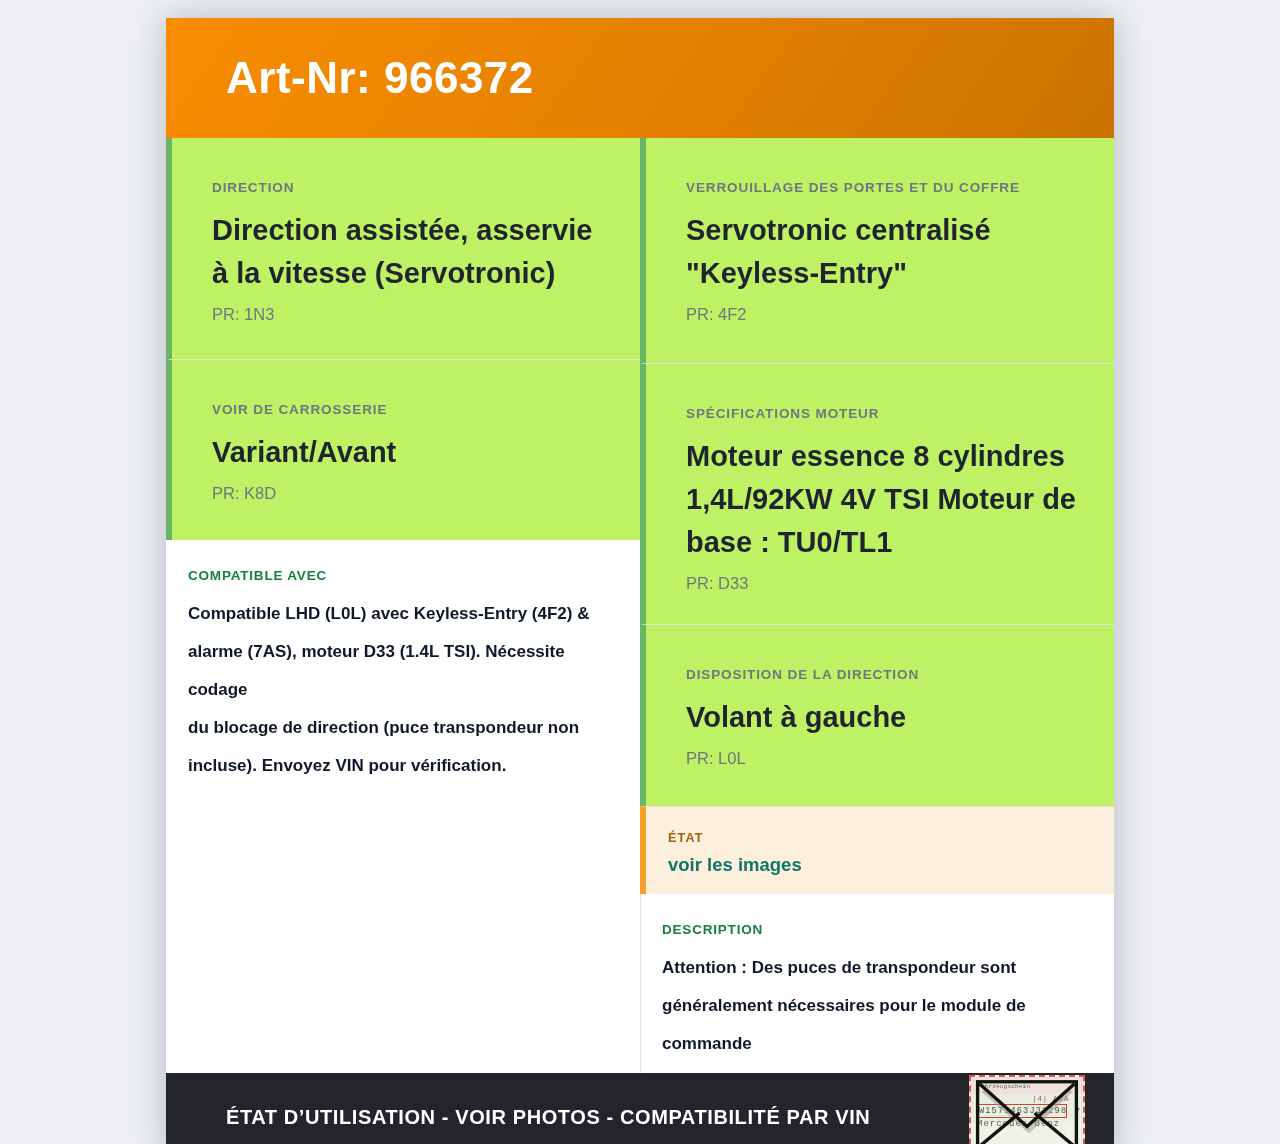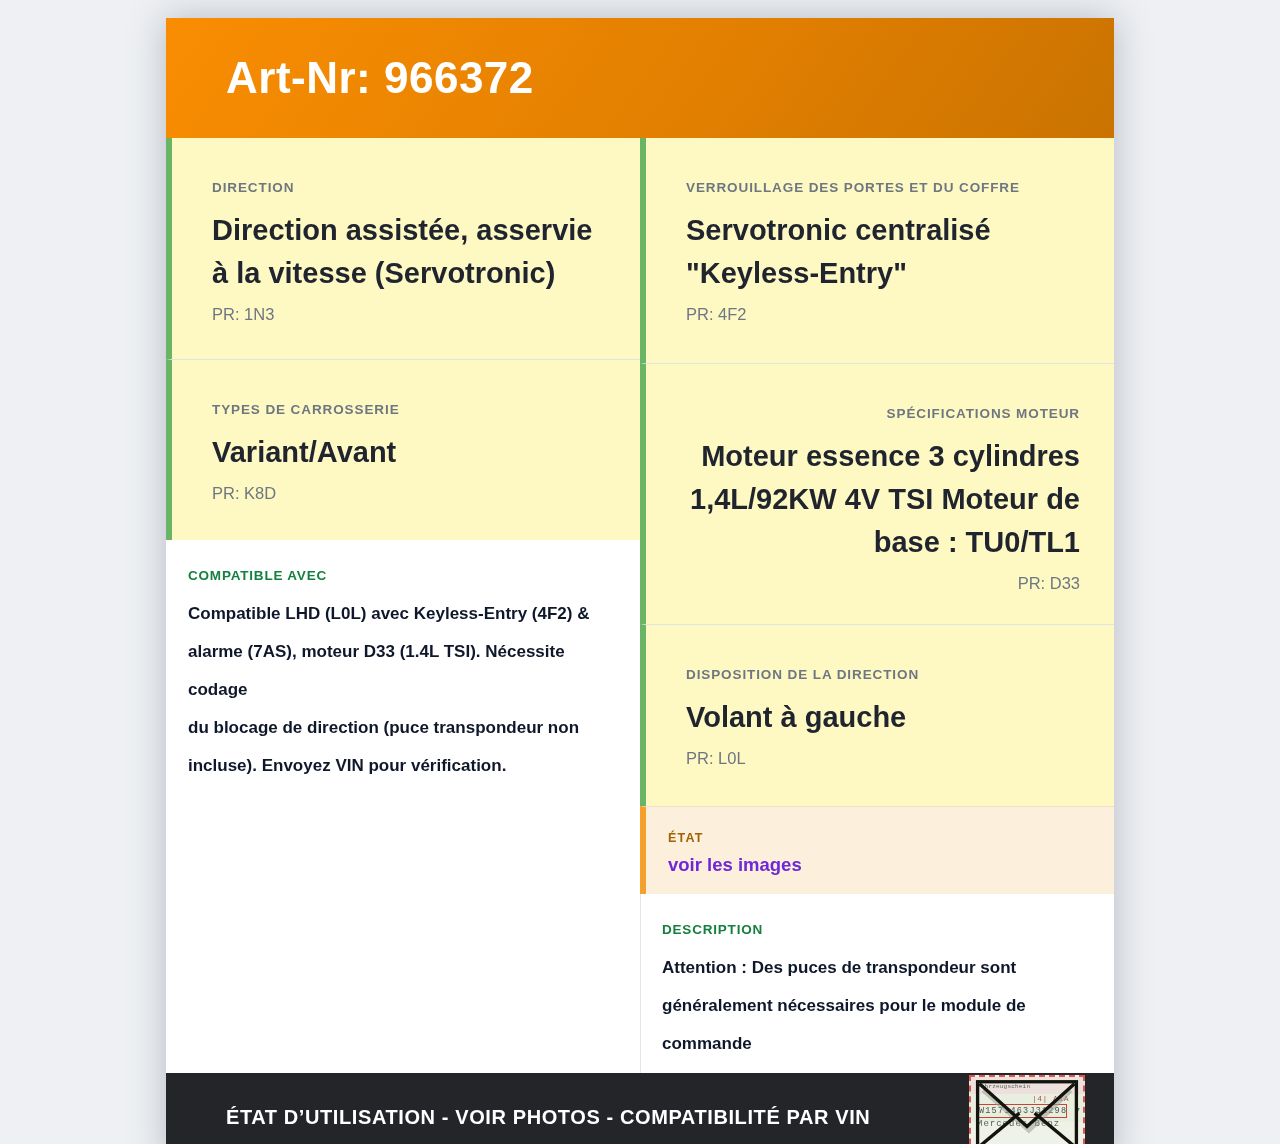--- a/index.html
+++ b/index.html
@@ -34,21 +34,21 @@
     letter-spacing: .5px;
   }
   
   .grid {
     flex: 1 1 auto;
     display: flex;
     min-height: 0;
   }
   .col { width: 600px; display: flex; flex-direction: column; }
   .card {
-    background: #fef9c3;
+    background: #bef264;
     border-left: 6px solid #6ab465;
     padding: 42px 34px 20px 40px;
   }
   .card + .card { border-top: 1px solid #dfe6e0; }
   .card-label {
     font-size: 13.5px;
     font-weight: 700;
     letter-spacing: .9px;
     color: #6e7781;
     margin-bottom: 14px;
@@ -75,21 +75,21 @@
   .card-etat .etat-label {
     font-size: 12.5px;
     font-weight: 700;
     letter-spacing: 1.2px;
     color: #a16207;
     margin-bottom: 9px;
   }
   .card-etat .etat-value {
     font-size: 18.5px;
     font-weight: 600;
-    color: #6d28d9;
+    color: #0f766e;
   }
   
   .white-section {
     flex: 1 1 auto;
     background: #ffffff;
     padding: 28px 30px 20px 22px;
   }
   .col-right .white-section { border-left: 1px solid #e4e7ea; padding-left: 21px; }
   .w-label {
     font-size: 13.5px;
@@ -103,21 +103,21 @@
     line-height: 38px;
     font-weight: 600;
     color: #0f172a;
     white-space: pre-line;
   }
   
   .h221 { min-height: 221px; }
   .h354 { min-height: 354px; }
   .h181 { min-height: 181px; }
   .h225 { min-height: 225px; }
-  .h261 { min-height: 261px; text-align: right; }
+  .h261 { min-height: 261px; }
   .h182 { min-height: 182px; }
   .h88  { min-height: 88px;  }
   
   .footer {
     flex: 0 0 89px;
     background: #232529;
     display: flex;
     align-items: center;
     padding: 0 60px;
     position: relative;
@@ -178,21 +178,21 @@
   <div class="grid">
 
     <div class="col">
       <section class="card h221">
         <div class="card-label">DIRECTION</div>
         <h2 class="card-title">Direction assistée, asservie
 à la vitesse (Servotronic)</h2>
         <div class="card-pr">PR: 1N3</div>
       </section>
       <section class="card h181">
-        <div class="card-label">TYPES DE CARROSSERIE</div>
+        <div class="card-label">VOIR DE CARROSSERIE</div>
         <h2 class="card-title">Variant/Avant</h2>
         <div class="card-pr">PR: K8D</div>
       </section>
       <section class="white-section">
         <div class="w-label">COMPATIBLE AVEC</div>
         <p class="w-text">Compatible LHD (L0L) avec Keyless-Entry (4F2) &amp;
 alarme (7AS), moteur D33 (1.4L TSI). Nécessite codage
 du blocage de direction (puce transpondeur non
 incluse). Envoyez VIN pour vérification.</p>
       </section>
@@ -200,21 +200,21 @@
 
     <div class="col col-right">
       <section class="card h225">
         <div class="card-label">VERROUILLAGE DES PORTES ET DU COFFRE</div>
         <h2 class="card-title">Servotronic centralisé
 "Keyless-Entry"</h2>
         <div class="card-pr">PR: 4F2</div>
       </section>
       <section class="card h261">
         <div class="card-label">SPÉCIFICATIONS MOTEUR</div>
-        <h2 class="card-title">Moteur essence 3 cylindres
+        <h2 class="card-title">Moteur essence 8 cylindres
 1,4L/92KW 4V TSI Moteur de
 base : TU0/TL1</h2>
         <div class="card-pr">PR: D33</div>
       </section>
       <section class="card h182">
         <div class="card-label">DISPOSITION DE LA DIRECTION</div>
         <h2 class="card-title">Volant à gauche</h2>
         <div class="card-pr">PR: L0L</div>
       </section>
       <section class="card-etat h88">

